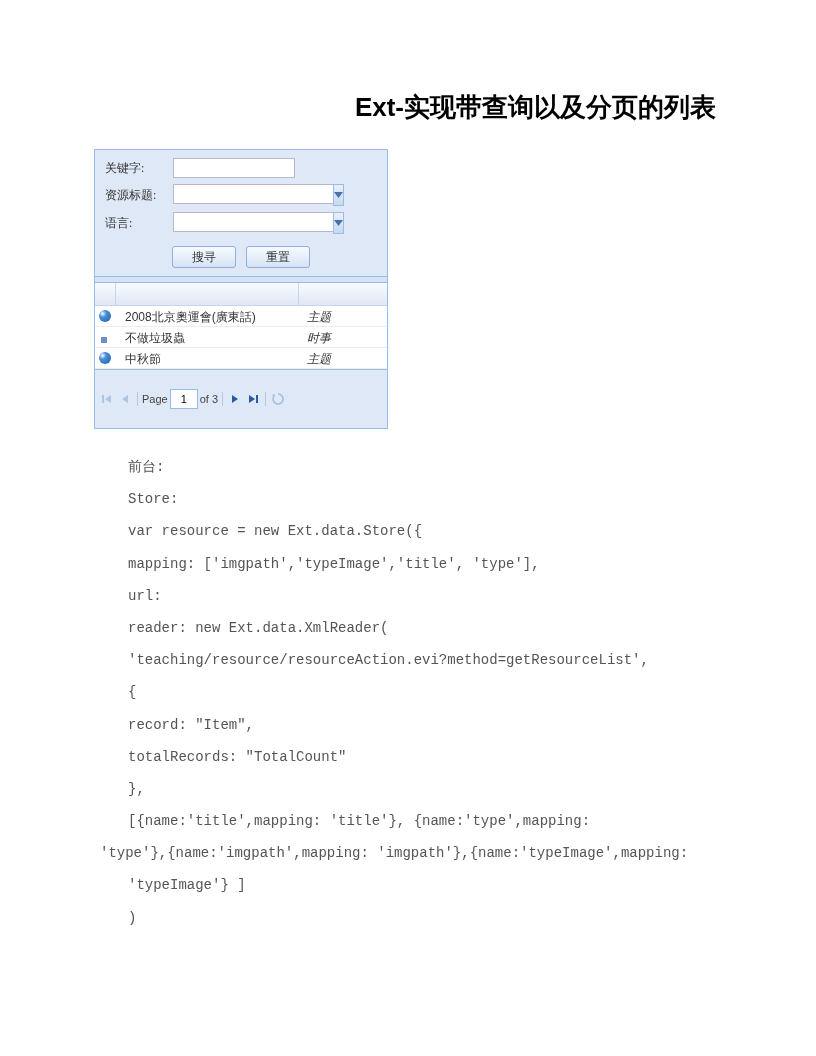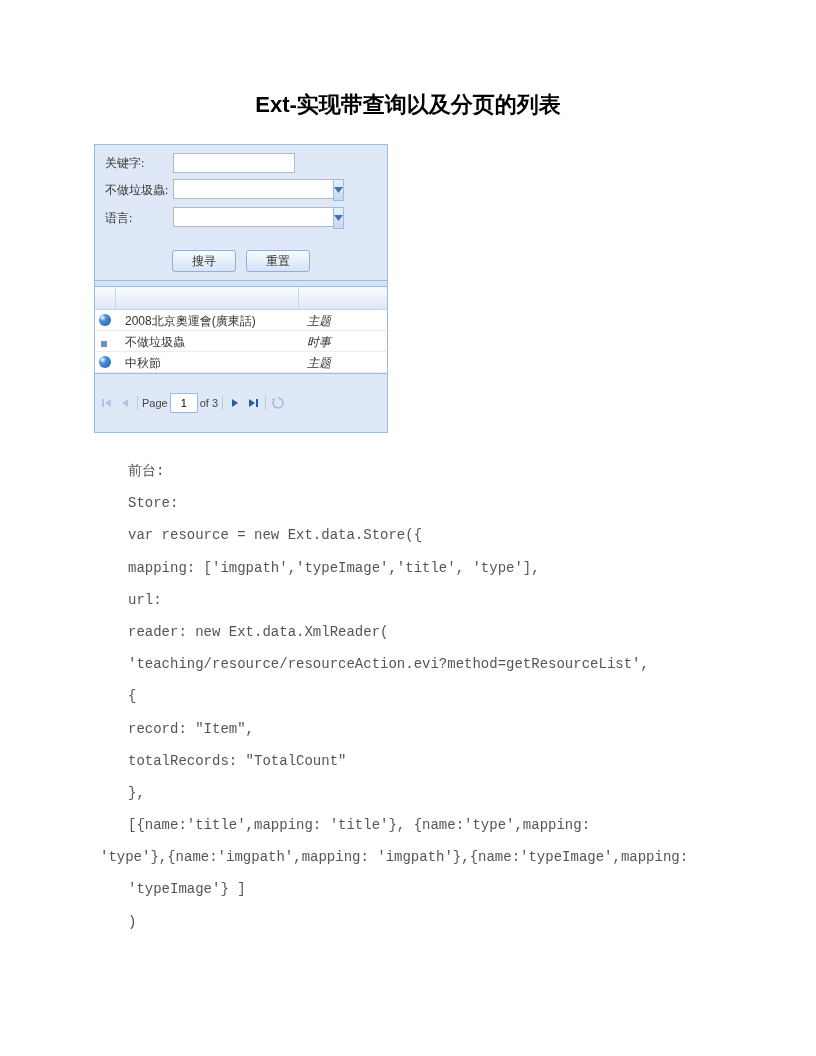--- a/index.html
+++ b/index.html
@@ -9,23 +9,23 @@
     height: 1056px;
     background: #fff;
     font-family: "SimSun", "宋体", serif;
     color: #333;
     position: relative;
   }
   .page {
     padding: 90px 100px 40px 100px;
   }
   .doc-title {
-    text-align: center;
+    text-align: right;
     font-family: "SimHei", "黑体", sans-serif;
-    font-size: 22px;
+    font-size: 26px;
     font-weight: bold;
     color: #000;
     margin-bottom: 24px;
   }
   
   .ext-panel {
     width: 292px;
     border: 1px solid #99bbe8;
     background: #d6e3f4;
     display: inline-block;
@@ -75,21 +75,21 @@
     background: linear-gradient(#e9f0fb, #c6d9f0);
     display: flex;
     align-items: center;
     justify-content: center;
   }
   .fcombo-trigger svg { display: block; }
   .btnrow {
     display: flex;
     justify-content: center;
     gap: 10px;
-    margin-top: 21px;
+    margin-top: 12px;
     margin-bottom: 2px;
   }
   .ext-btn {
     min-width: 64px;
     height: 22px;
     background: linear-gradient(#f7fbff, #d6e3f4);
     border: 1px solid #91aede;
     border-radius: 3px;
     font-size: 12px;
     font-family: Tahoma, Arial, sans-serif;
@@ -201,21 +201,21 @@
 <div class="page">
   <div class="doc-title">Ext-实现带查询以及分页的列表</div>
 
   <div class="ext-panel">
     <div class="form-area">
       <div class="frow">
         <span class="flabel">关键字:</span>
         <input class="finput" value="" style="">
       </div>
       <div class="frow">
-        <span class="flabel">不做垃圾蟲:</span>
+        <span class="flabel">资源标题:</span>
         <div class="fcombo">
           <input class="fcombo-input" value="" style="">
           <span class="fcombo-trigger">
             <svg width="9" height="6" viewBox="0 0 9 6">
                 <path d="M0 0 L9 0 L4.5 6 Z" fill="#4b6fa7"></path>
               </svg>
           </span>
         </div>
       </div>
       <div class="frow">

